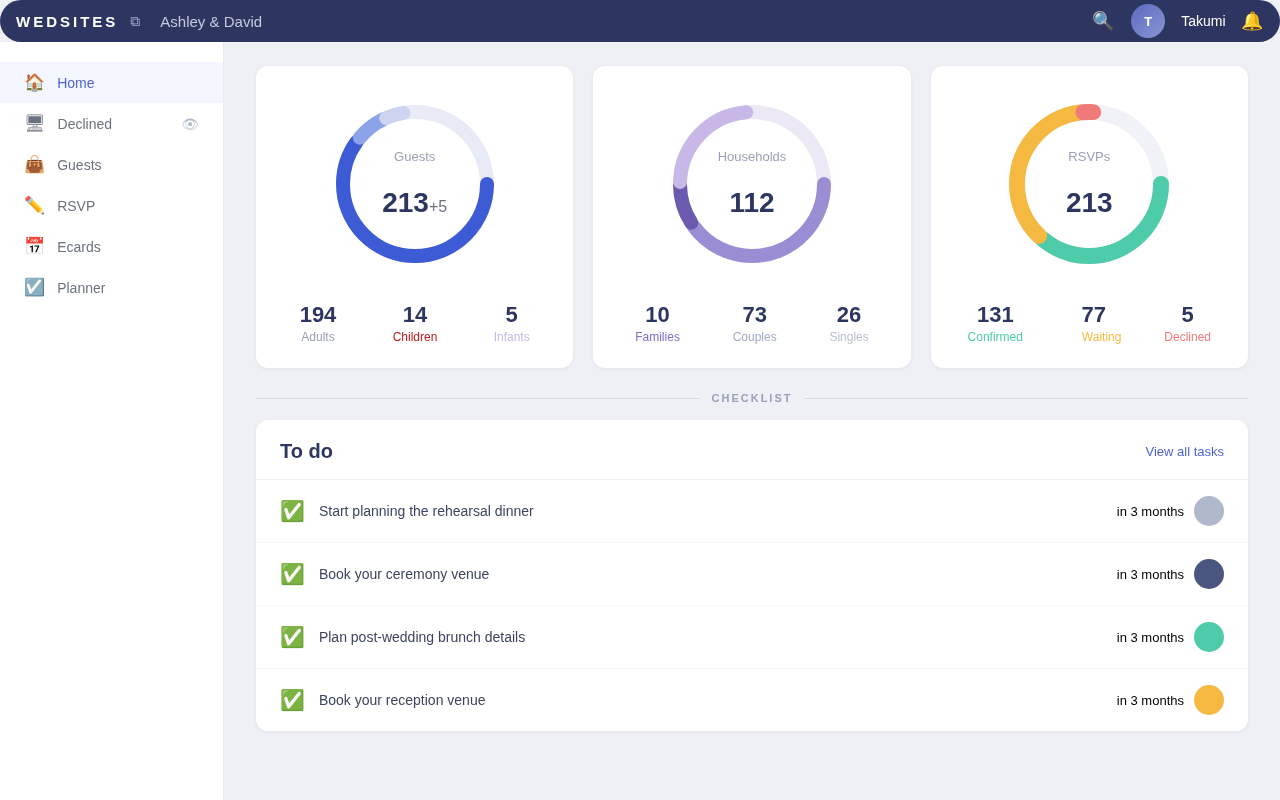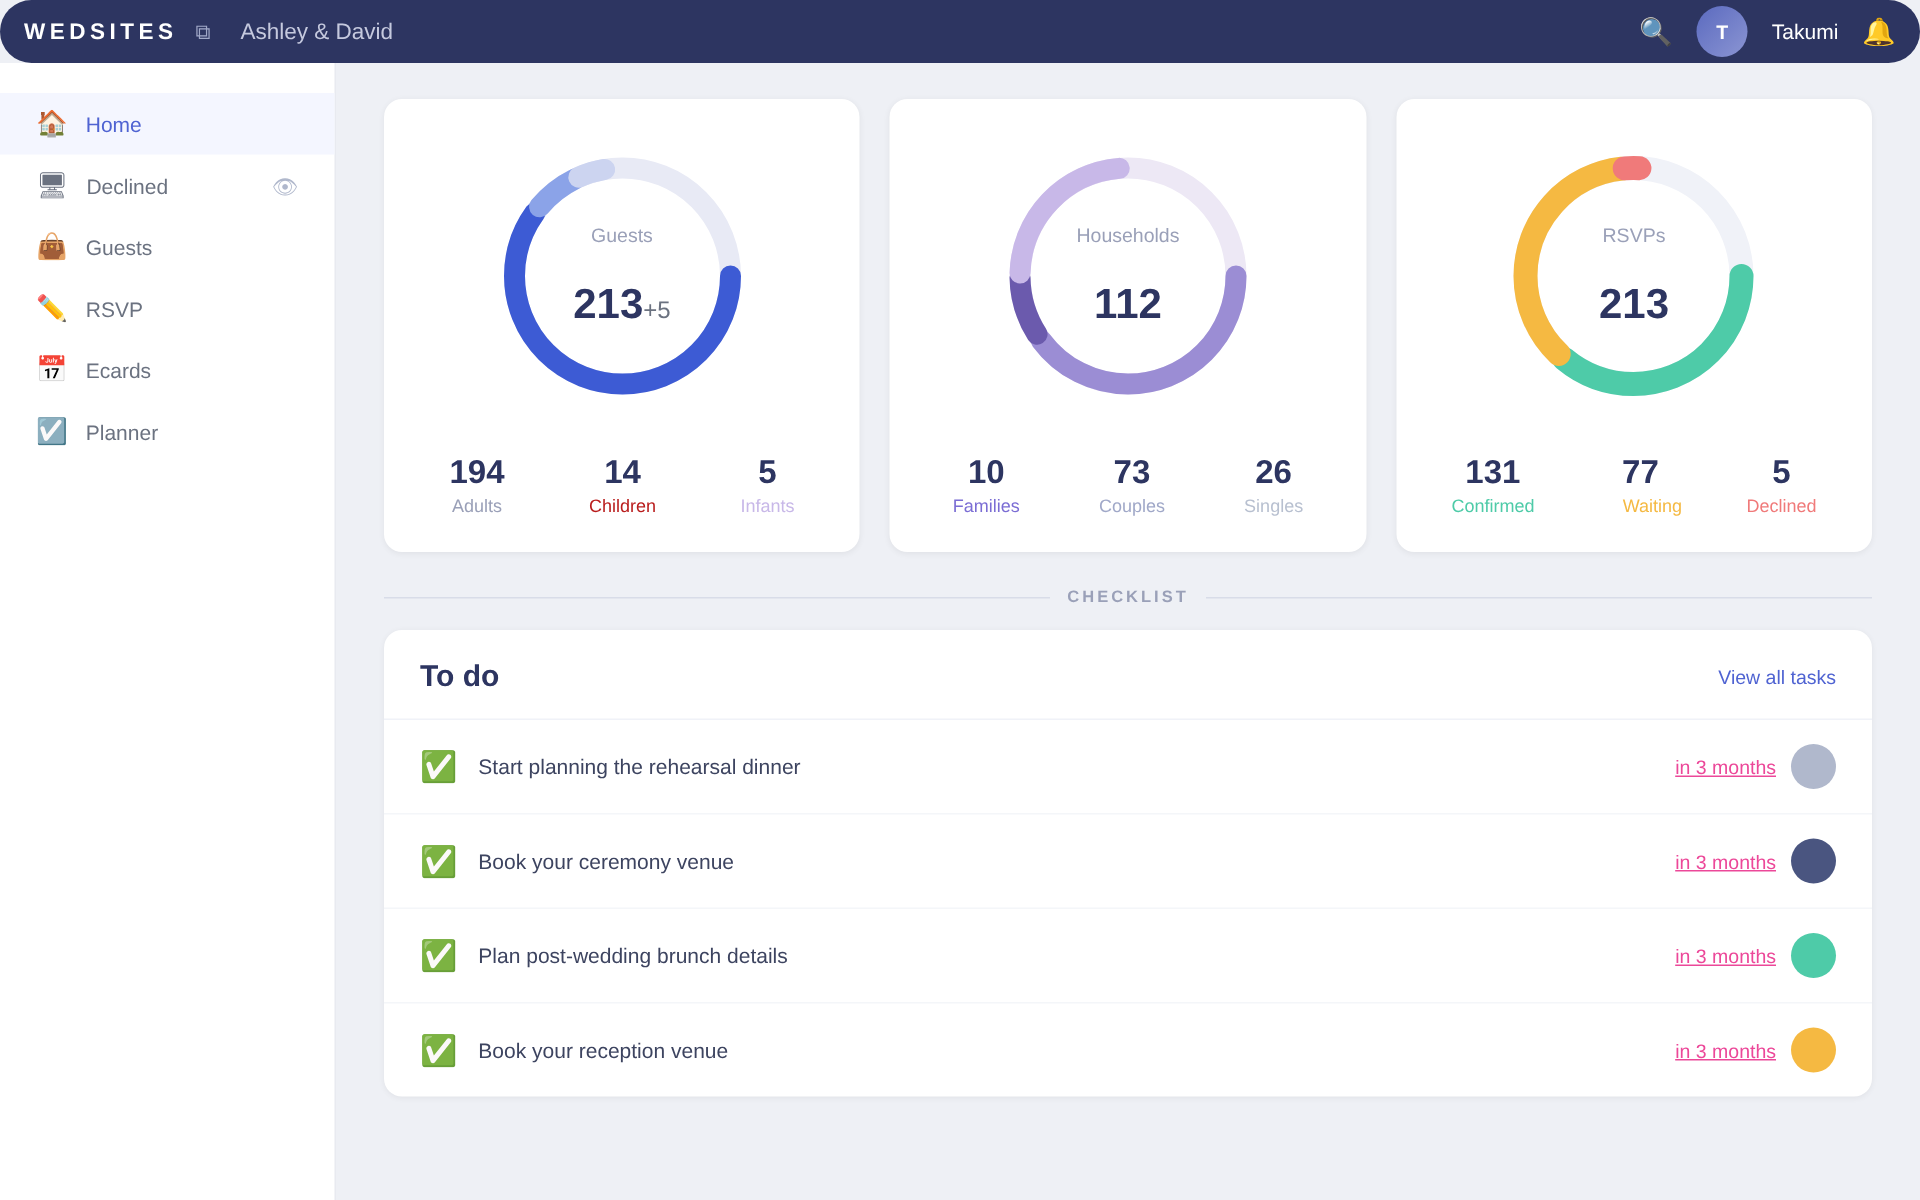--- a/index.html
+++ b/index.html
@@ -193,21 +193,21 @@
       display: flex;
       align-items: center;
       padding: 16px 24px;
       border-bottom: 1px solid #f4f6f9;
       gap: 14px;
     }
     .checklist-item:last-child { border-bottom: none; }
     .check-icon { color: #4ecba8; font-size: 20px; flex-shrink: 0; }
     .checklist-item-text { flex: 1; font-size: 14px; color: #3d4460; }
     .checklist-item-right { display: flex; align-items: center; gap: 10px; }
-    .checklist-due { color: #ec4899; font-size: 13px; text-decoration: underline; }
+    .checklist-due { color: #000000; font-size: 13px; }
     .checklist-avatar {
       width: 30px; height: 30px;
       border-radius: 50%;
       display: flex; align-items: center; justify-content: center;
       font-size: 11px; color: white; font-weight: 600;
       flex-shrink: 0;
     }
   </style>
 </head>
 <body>

